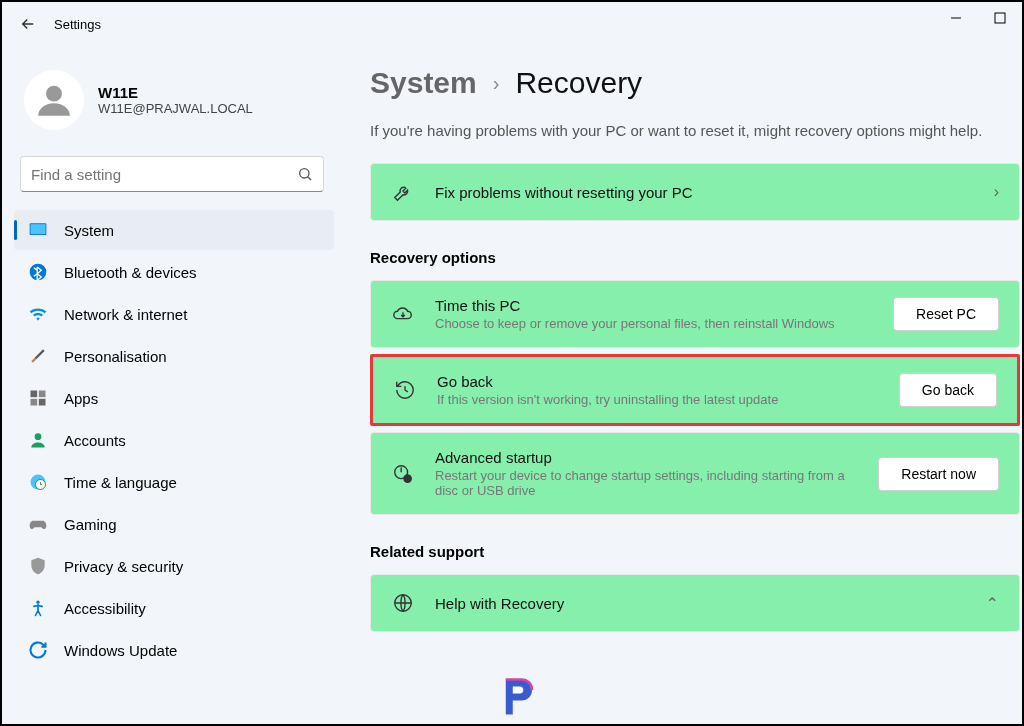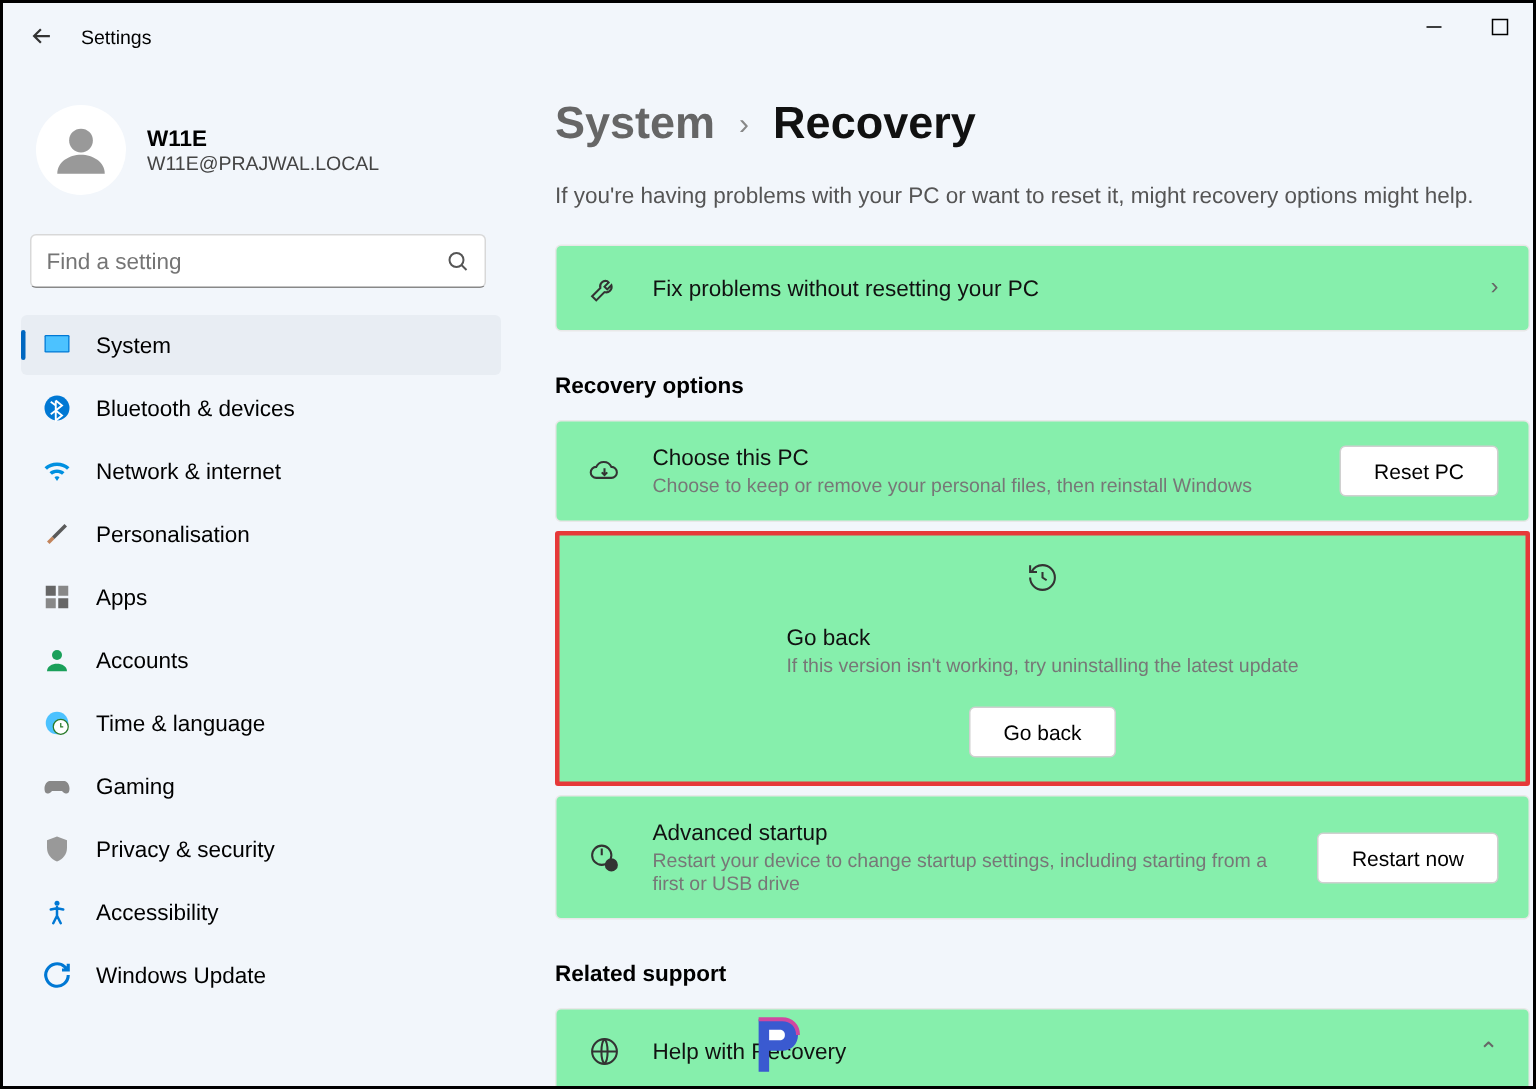--- a/index.html
+++ b/index.html
@@ -33,33 +33,33 @@
 .nav { display: flex; flex-direction: column; gap: 2px; }
 .nav-item { display: flex; align-items: center; gap: 16px; padding: 10px 14px; border-radius: 4px; cursor: pointer; font-size: 15px; position: relative; }
 .nav-item.active { background: #e8edf3; }
 .nav-item.active::before { content:""; position:absolute; left:0; top:10px; bottom:10px; width:3px; background:#0067c0; border-radius:2px; }
 .nav-ic { width: 20px; height: 20px; display:flex; align-items:center; justify-content:center; }
 
 
 .breadcrumb { display: flex; align-items: center; gap: 16px; }
 .bc-parent { font-size: 30px; font-weight: 600; color: #666; }
 .bc-chev { font-size: 20px; color: #888; }
-.bc-current { font-size: 30px; font-weight: 700; color: #111; }
+.bc-current { font-size: 30px; font-weight: 400; color: #111; }
 .subtitle { font-size: 15px; color: #555; margin-top: 22px; margin-bottom: 24px; }
 
 
 .card { background: #86efac; border: 1px solid #e8e8e8; border-radius: 4px; padding: 16px 20px; display: flex; align-items: center; gap: 20px; margin-bottom: 6px; margin-right: 2px; }
 .card-ic { width: 24px; height: 24px; flex-shrink:0; color:#333; display:flex; align-items:center; justify-content:center; }
 .card-body { flex: 1; }
 .card-title { font-size: 15px; color: #111; }
 .card-desc { font-size: 13px; color: #777; margin-top: 2px; }
 .card-chev { color: #666; }
 .btn { background: #fff; border: 1px solid #d0d0d0; border-radius: 4px; padding: 8px 22px; font-size: 14px; cursor: pointer; }
 .section-head { font-size: 15px; font-weight: 600; margin: 28px 0 14px 0; }
-.highlight { border: 3px solid #e63939; border-radius: 2px; flex-direction: column; }
+.highlight { border: 3px solid #e63939; border-radius: 2px; }
 
 
 .watermark { position: absolute; bottom: 6px; left: 498px; width: 36px; height: 42px; pointer-events:none; }
 </style>
 </head>
 <body>
 
 <div class="titlebar">
   <div class="back-btn">
     <svg width="18" height="18" viewBox="0 0 24 24" fill="none" stroke="#333" stroke-width="2">
@@ -230,21 +230,21 @@
     <div class="section-head">Recovery options</div>
 
     <div class="card">
       <span class="card-ic">
           <svg width="22" height="22" viewBox="0 0 24 24" fill="none" stroke="#333" stroke-width="1.5">
             <path d="M6 17a4 4 0 010-8 6 6 0 0111 0 4 4 0 010 8H6z"></path>
             <path d="M10 13l2 2 2-2M12 15v-5"></path>
           </svg>
         </span>
       <div class="card-body">
-        <div class="card-title">Choose this PC</div>
+        <div class="card-title">Time this PC</div>
         <div class="card-desc">Choose to keep or remove your personal files, then reinstall Windows</div>
       </div>
       <button class="btn">Reset PC</button>
     </div>
 
     <div class="card highlight">
       <span class="card-ic">
           <svg width="22" height="22" viewBox="0 0 24 24" fill="none" stroke="#333" stroke-width="1.5">
             <path d="M3 12a9 9 0 109-9 9 9 0 00-8 5M3 3v5h5"></path>
             <path d="M12 8v4l3 2"></path>
@@ -260,21 +260,21 @@
     <div class="card">
       <span class="card-ic">
           <svg width="22" height="22" viewBox="0 0 24 24" fill="none" stroke="#333" stroke-width="1.5">
             <circle cx="10" cy="10" r="7"></circle>
             <path d="M10 5v5"></path>
             <circle cx="17" cy="17" r="4" fill="#333"></circle>
           </svg>
         </span>
       <div class="card-body">
         <div class="card-title">Advanced startup</div>
-        <div class="card-desc">Restart your device to change startup settings, including starting from a first or USB drive</div>
+        <div class="card-desc">Restart your device to change startup settings, including starting from a disc or USB drive</div>
       </div>
       <button class="btn">Restart now</button>
     </div>
 
     <div class="section-head">Related support</div>
 
     <div class="card">
       <span class="card-ic">
           <svg width="22" height="22" viewBox="0 0 24 24" fill="none" stroke="#333" stroke-width="1.5">
             <circle cx="12" cy="12" r="9"></circle>

